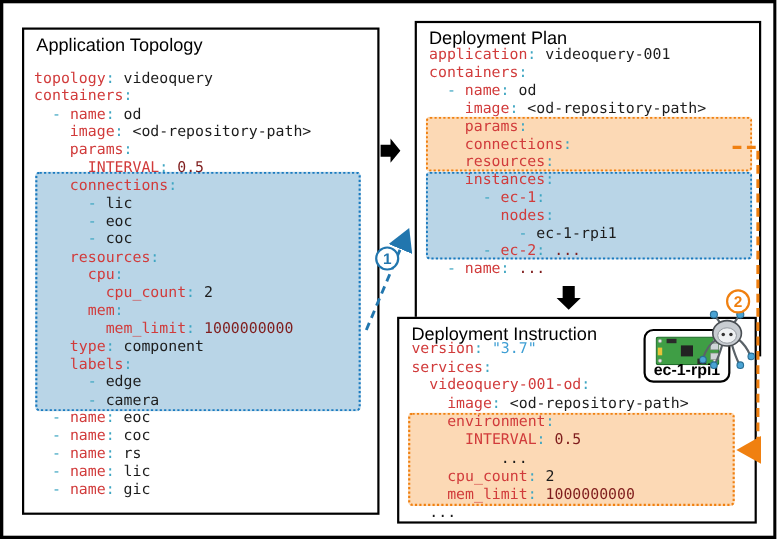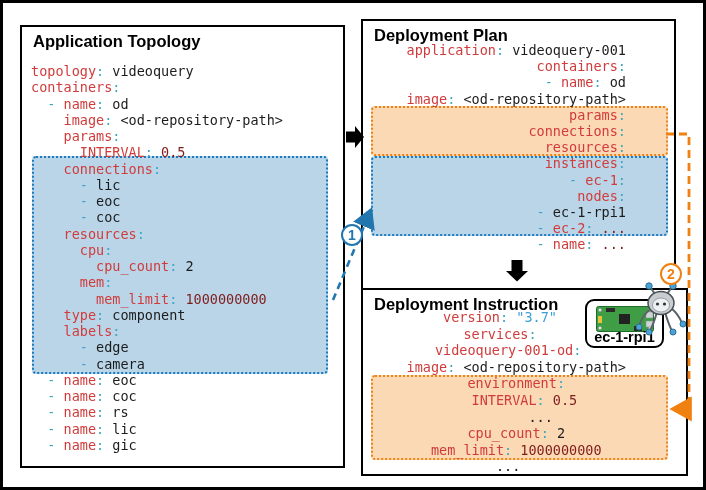--- a/index.html
+++ b/index.html
@@ -15,36 +15,36 @@
   .box{
     position:absolute;
     box-sizing:border-box;
     border:2.5px solid #000;
     background:#fff;
   }
   .box-title{
     position:absolute;
     left:11px;top:5px;
     font-family:"Liberation Sans", sans-serif;
-    font-weight:bold;
+    font-weight:normal;
     font-size:16.5px;
     color:#000;
     white-space:nowrap;
     z-index:3;
   }
   .code{
     position:absolute;
     font-family:"DejaVu Sans Mono", monospace;
     font-size:13.5px;
     white-space:pre;
     z-index:2;
   }
   .code div{white-space:pre;}
   .lh-left div{line-height:16.25px;height:16.25px;}
-  .lh-plan div{line-height:16.2px;height:16.2px;text-align:right;}
+  .lh-plan div{line-height:16.2px;height:16.2px;}
   .lh-instr div{line-height:16.6px;height:16.6px;}
   .t-k{color:#d13b3b;}
   .t-p{color:#3fa6c2;}
   .t-v{color:#1c1c1c;}
   .t-n{color:#7f1d1d;}
   .t-b{color:#3f9fd4;}
   .hl{
     position:absolute;
     box-sizing:border-box;
     z-index:1;
@@ -105,28 +105,28 @@
 <body>
 
 <div id="canvas">
 
   <div class="box" style="left:17px;top:22px;width:325px;height:443px;">
     <div class="box-title">Application Topology</div>
     <div class="hl hl-blue" style="left:10px;top:129px;width:296px;height:218px;"></div>
     <div class="code lh-left" style="left:9px;top:36px;"><div><span class="t-k">topology</span><span class="t-p">:</span><span class="t-v"> videoquery</span></div><div><span class="t-k">containers</span><span class="t-p">:</span></div><div><span class="t-v">  </span><span class="t-p">- </span><span class="t-k">name</span><span class="t-p">:</span><span class="t-v"> od</span></div><div><span class="t-v">    </span><span class="t-k">image</span><span class="t-p">:</span><span class="t-v"> &lt;od-repository-path&gt;</span></div><div><span class="t-v">    </span><span class="t-k">params</span><span class="t-p">:</span></div><div><span class="t-v">      </span><span class="t-k">INTERVAL</span><span class="t-p">:</span><span class="t-n"> 0.5</span></div><div><span class="t-v">    </span><span class="t-k">connections</span><span class="t-p">:</span></div><div><span class="t-v">      </span><span class="t-p">- </span><span class="t-v">lic</span></div><div><span class="t-v">      </span><span class="t-p">- </span><span class="t-v">eoc</span></div><div><span class="t-v">      </span><span class="t-p">- </span><span class="t-v">coc</span></div><div><span class="t-v">    </span><span class="t-k">resources</span><span class="t-p">:</span></div><div><span class="t-v">      </span><span class="t-k">cpu</span><span class="t-p">:</span></div><div><span class="t-v">        </span><span class="t-k">cpu_count</span><span class="t-p">:</span><span class="t-v"> 2</span></div><div><span class="t-v">      </span><span class="t-k">mem</span><span class="t-p">:</span></div><div><span class="t-v">        </span><span class="t-k">mem_limit</span><span class="t-p">:</span><span class="t-n"> 1000000000</span></div><div><span class="t-v">    </span><span class="t-k">type</span><span class="t-p">:</span><span class="t-v"> component</span></div><div><span class="t-v">    </span><span class="t-k">labels</span><span class="t-p">:</span></div><div><span class="t-v">      </span><span class="t-p">- </span><span class="t-v">edge</span></div><div><span class="t-v">      </span><span class="t-p">- </span><span class="t-v">camera</span></div><div><span class="t-v">  </span><span class="t-p">- </span><span class="t-k">name</span><span class="t-p">:</span><span class="t-v"> eoc</span></div><div><span class="t-v">  </span><span class="t-p">- </span><span class="t-k">name</span><span class="t-p">:</span><span class="t-v"> coc</span></div><div><span class="t-v">  </span><span class="t-p">- </span><span class="t-k">name</span><span class="t-p">:</span><span class="t-v"> rs</span></div><div><span class="t-v">  </span><span class="t-p">- </span><span class="t-k">name</span><span class="t-p">:</span><span class="t-v"> lic</span></div><div><span class="t-v">  </span><span class="t-p">- </span><span class="t-k">name</span><span class="t-p">:</span><span class="t-v"> gic</span></div></div>
   </div>
 
-  <div class="box" style="left:358px;top:16px;width:315px;height:305px;padding-left:23px;">
+  <div class="box" style="left:374px;top:16px;width:315px;height:305px;padding-left:23px;">
     <div class="box-title">Deployment Plan</div>
     <div class="hl hl-orange" style="left:8px;top:85px;width:297px;height:50px;"></div>
     <div class="hl hl-blue" style="left:8px;top:135px;width:297px;height:80px;"></div>
     <div class="code lh-plan" style="left:11px;top:21px;"><div><span class="t-k">application</span><span class="t-p">:</span><span class="t-v"> videoquery-001</span></div><div><span class="t-k">containers</span><span class="t-p">:</span></div><div><span class="t-v">  </span><span class="t-p">- </span><span class="t-k">name</span><span class="t-p">:</span><span class="t-v"> od</span></div><div><span class="t-v">    </span><span class="t-k">image</span><span class="t-p">:</span><span class="t-v"> &lt;od-repository-path&gt;</span></div><div><span class="t-v">    </span><span class="t-k">params</span><span class="t-p">:</span></div><div><span class="t-v">    </span><span class="t-k">connections</span><span class="t-p">:</span></div><div><span class="t-v">    </span><span class="t-k">resources</span><span class="t-p">:</span></div><div><span class="t-v">    </span><span class="t-k">instances</span><span class="t-p">:</span></div><div><span class="t-v">      </span><span class="t-p">- </span><span class="t-k">ec-1</span><span class="t-p">:</span></div><div><span class="t-v">        </span><span class="t-k">nodes</span><span class="t-p">:</span></div><div><span class="t-v">          </span><span class="t-p">- </span><span class="t-v">ec-1-rpi1</span></div><div><span class="t-v">      </span><span class="t-p">- </span><span class="t-k">ec-2</span><span class="t-p">:</span><span class="t-n"> ...</span></div><div><span class="t-v">  </span><span class="t-p">- </span><span class="t-k">name</span><span class="t-p">:</span><span class="t-n"> ...</span></div></div>
   </div>
 
-  <div class="box" style="left:358px;top:285px;width:327px;height:188px;text-align:center;">
+  <div class="box" style="left:358px;top:285px;width:327px;height:188px;">
     <div class="box-title">Deployment Instruction</div>
     <div class="hl hl-orange" style="left:8px;top:85px;width:297px;height:85px;"></div>
     <div class="code lh-instr" style="left:11px;top:19px;"><div><span class="t-k">version</span><span class="t-p">:</span><span class="t-b"> "3.7"</span></div><div><span class="t-k">services</span><span class="t-p">:</span></div><div><span class="t-v">  </span><span class="t-k">videoquery-001-od</span><span class="t-p">:</span></div><div><span class="t-v">    </span><span class="t-k">image</span><span class="t-p">:</span><span class="t-v"> &lt;od-repository-path&gt;</span></div><div><span class="t-v">    </span><span class="t-k">environment</span><span class="t-p">:</span></div><div><span class="t-v">      </span><span class="t-k">INTERVAL</span><span class="t-p">:</span><span class="t-n"> 0.5</span></div><div><span class="t-v">          ...</span></div><div><span class="t-v">    </span><span class="t-k">cpu_count</span><span class="t-p">:</span><span class="t-v"> 2</span></div><div><span class="t-v">    </span><span class="t-k">mem_limit</span><span class="t-p">:</span><span class="t-n"> 1000000000</span></div><div><span class="t-v">  ...</span></div></div>
   </div>
 
   <div class="badge">
     <svg class="badge-img" width="58" height="26" viewBox="0 0 58 26">
       <rect x="0.5" y="0.5" width="57" height="25" rx="2" fill="#3f9e45" stroke="#1f6b2a"></rect>
       <circle cx="4" cy="4" r="1.6" fill="#e8e8e8" stroke="#999" stroke-width="0.5"></circle>
       <circle cx="54" cy="4" r="1.6" fill="#e8e8e8" stroke="#999" stroke-width="0.5"></circle>

